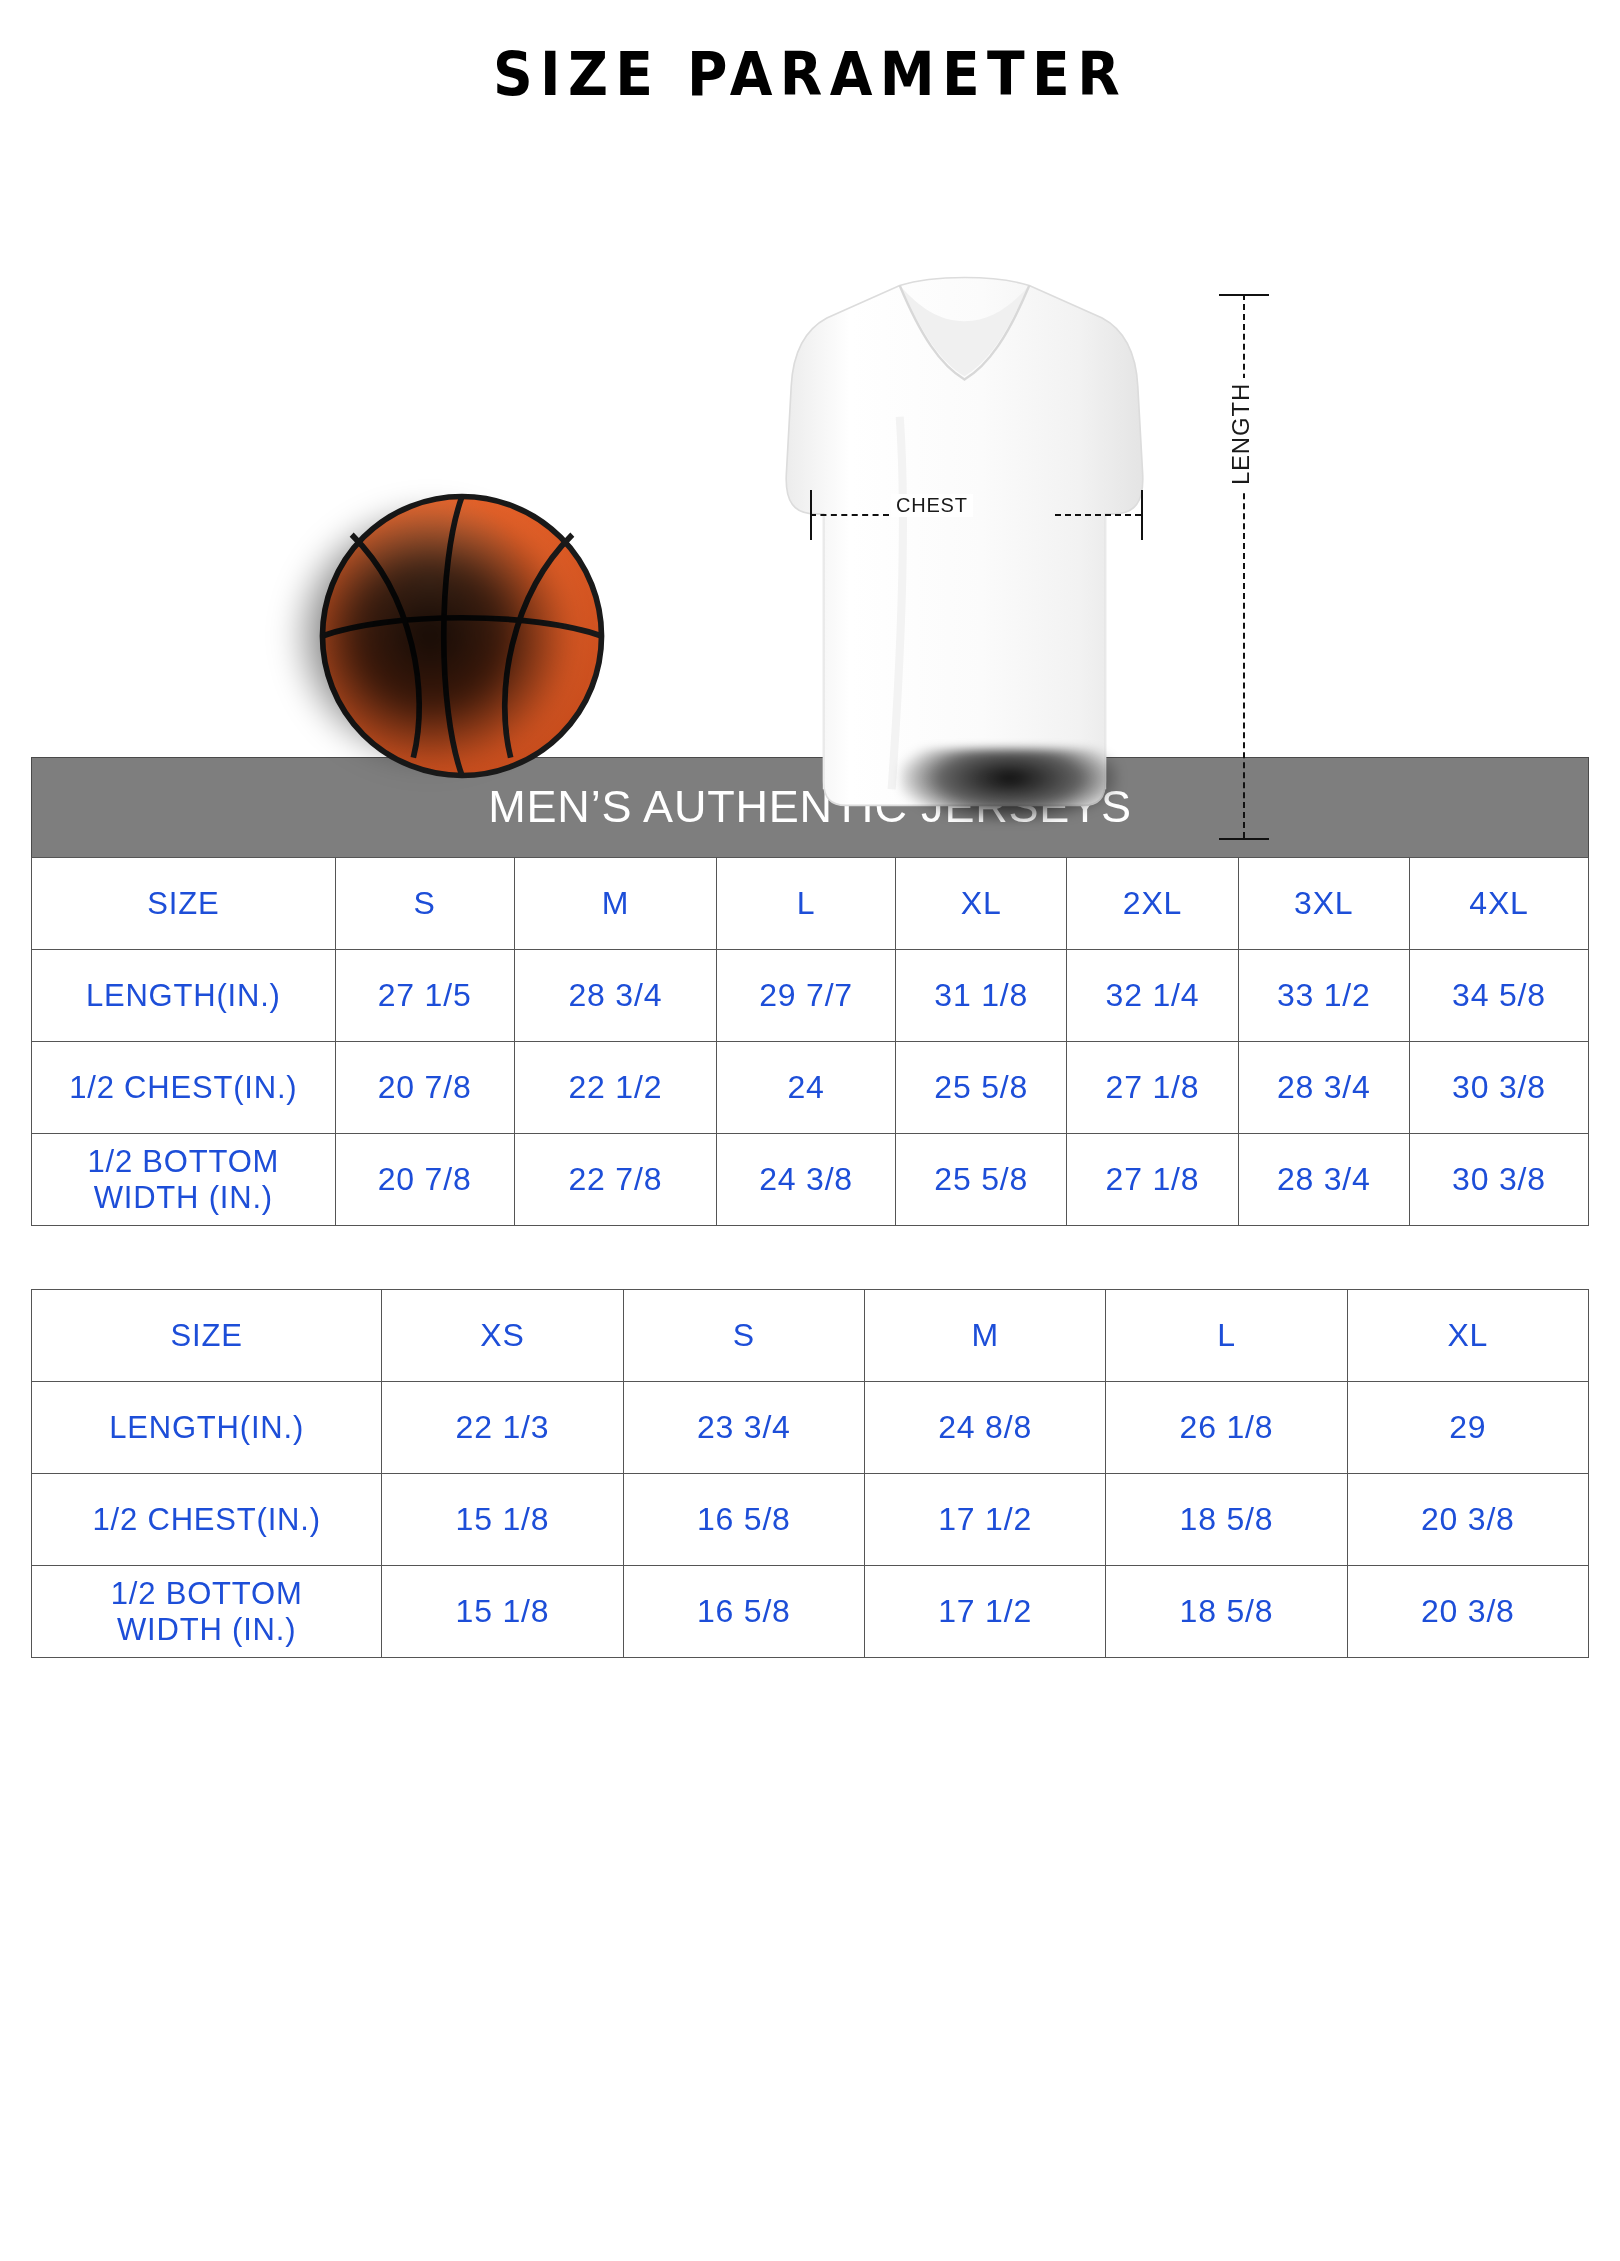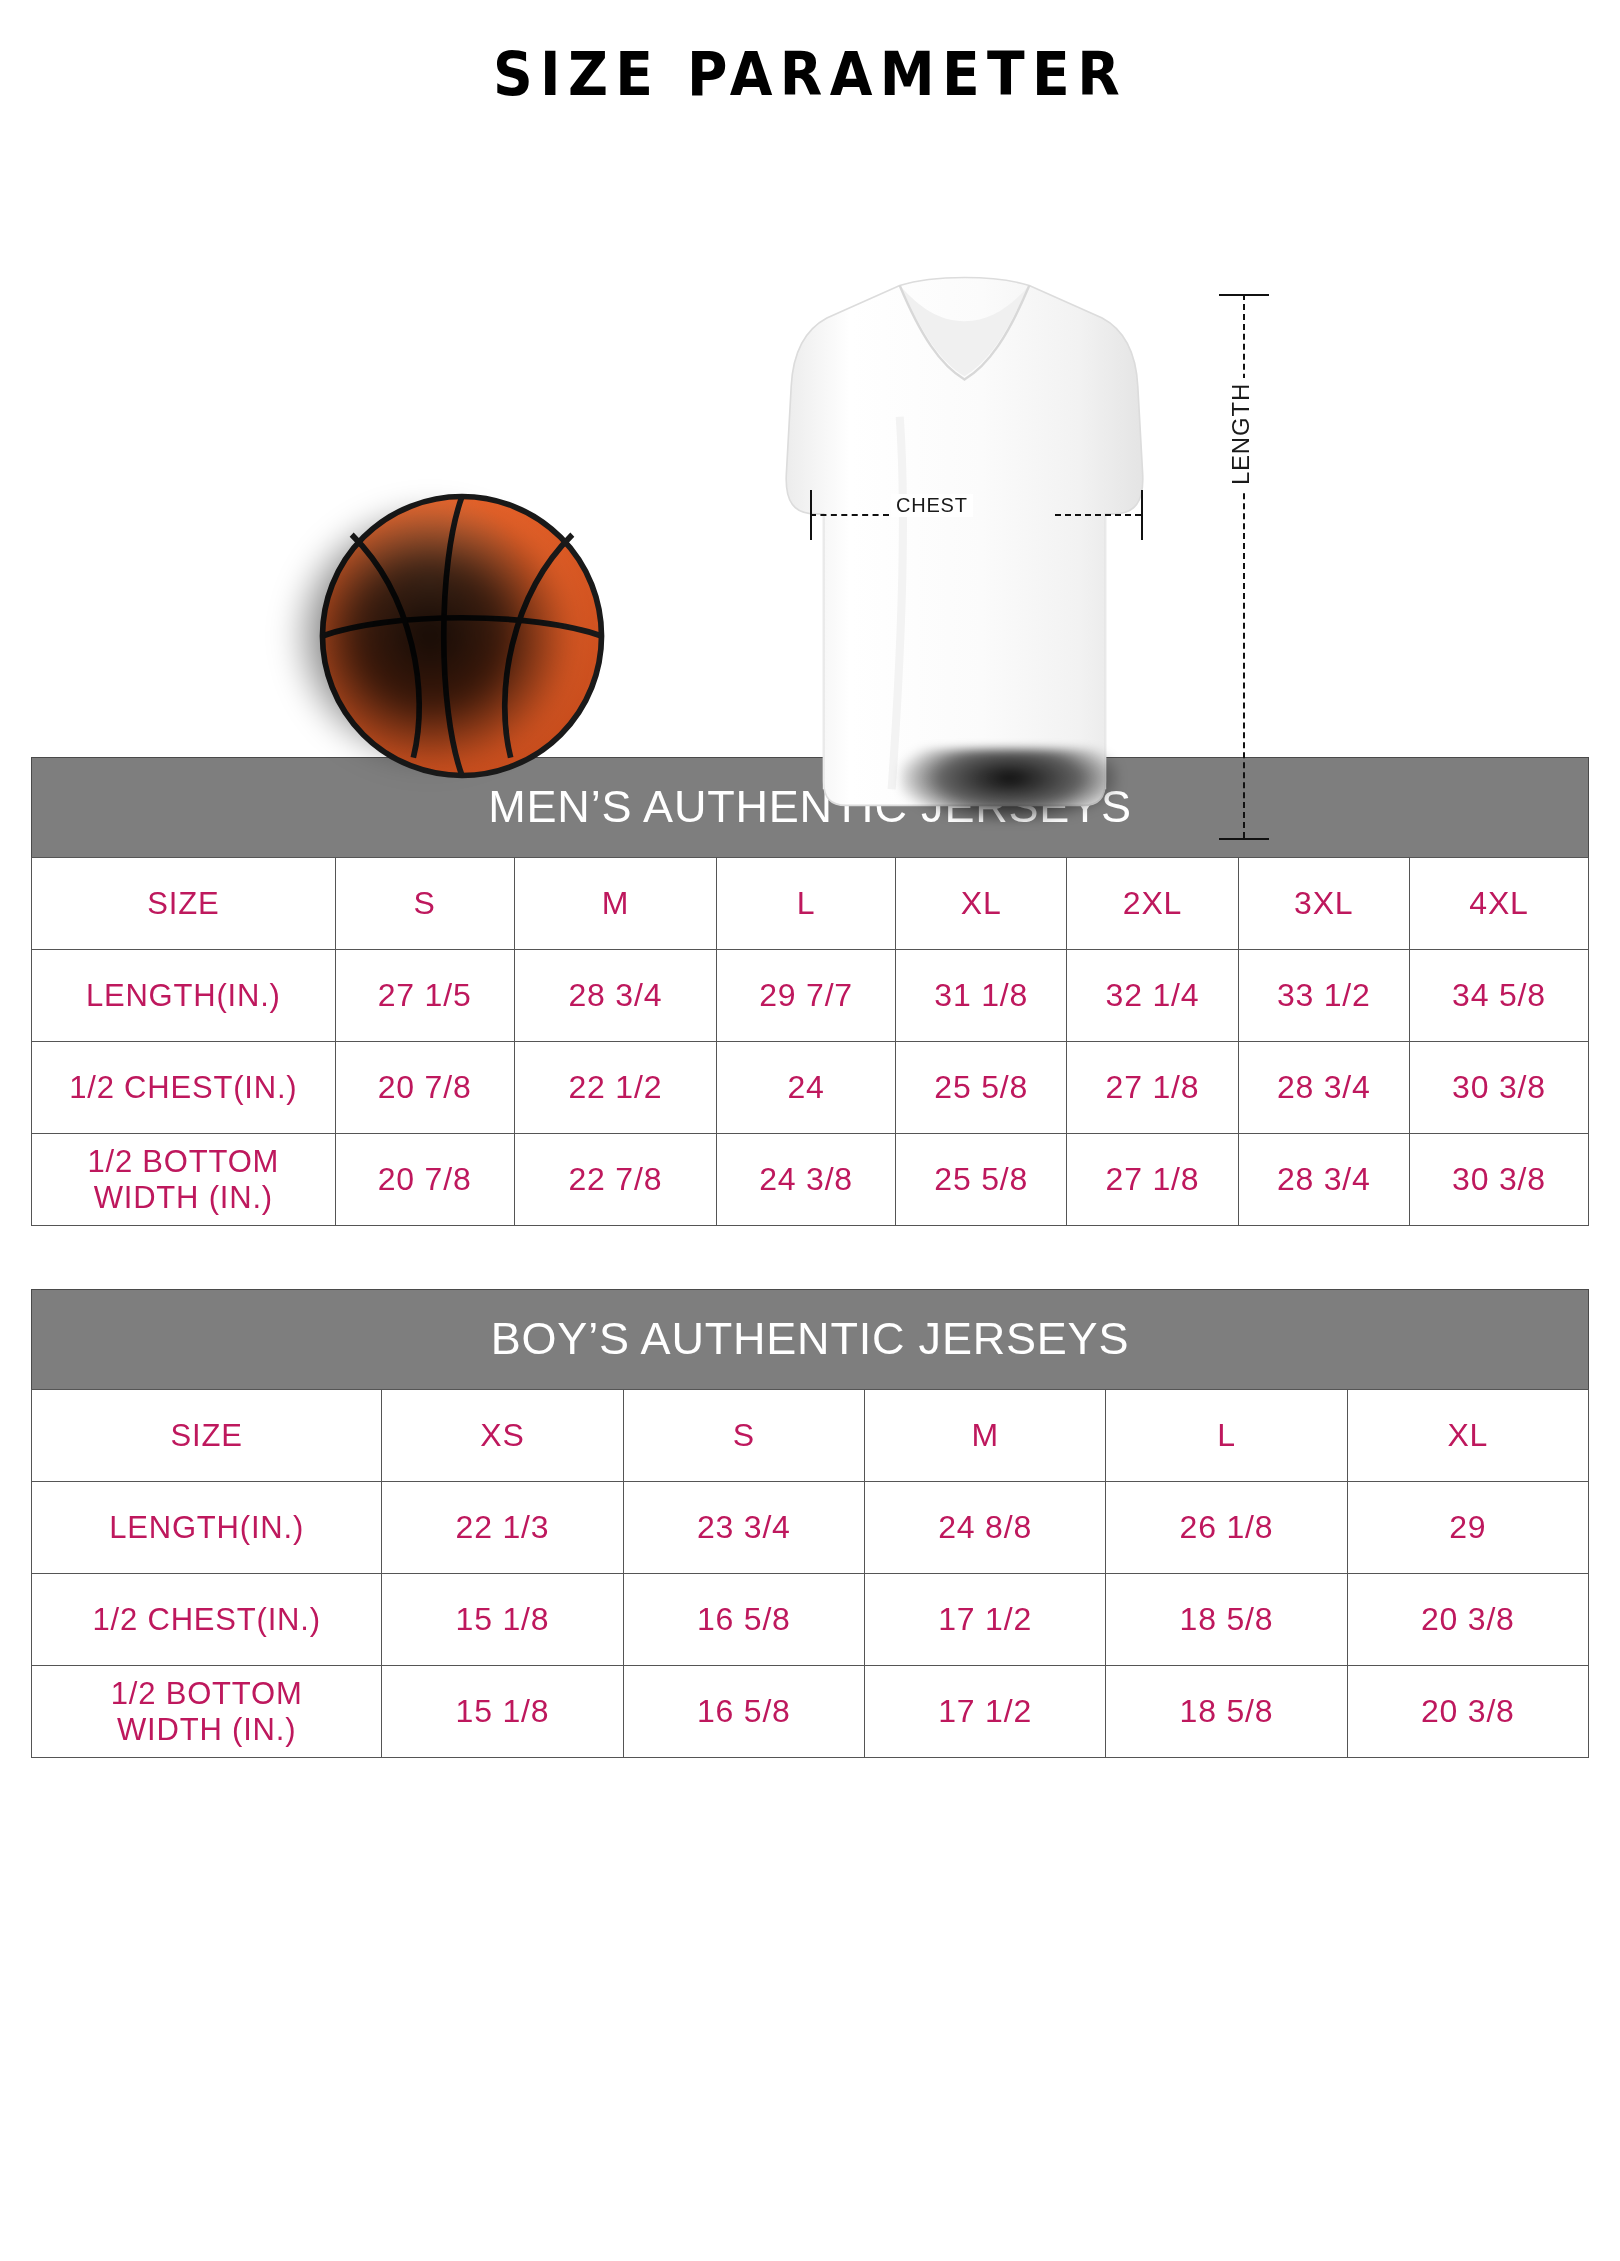--- a/index.html
+++ b/index.html
@@ -140,21 +140,21 @@
   table.size {
     width: 100%;
     border-collapse: collapse;
     table-layout: fixed;
   }
   table.size td {
     border: 1.6px solid #555;
     text-align: center;
     vertical-align: middle;
     font-size: 32px;
-    color: #be185d;
+    color: #1d4ed8;
     height: 92px;
     padding: 3.2px 1.6px;
     letter-spacing: 0.8px;
     white-space: pre-line;
   }
   .gap { height: 63px; }
   .men tr td:first-child, .boy tr td:first-child { font-size: 31px; }
 </style>
 </head>
 <body>
@@ -292,21 +292,20 @@
           <td>28  3/4</td>
           <td>30  3/8</td>
         </tr>
       </tbody>
     </table>
   </div>
 
   <div class="gap"></div>
 
   <div class="table-block">
-    <div class="tbl-head">BOY’S AUTHENTIC JERSEYS</div>
     <table class="size boy">
       <colgroup>
         <col style="width:22.5%">
           <col style="width:15.5%">
           <col style="width:15.5%">
         <col style="width:15.5%">
           <col style="width:15.5%">
           <col style="width:15.5%">
       </colgroup>
       <tbody>

